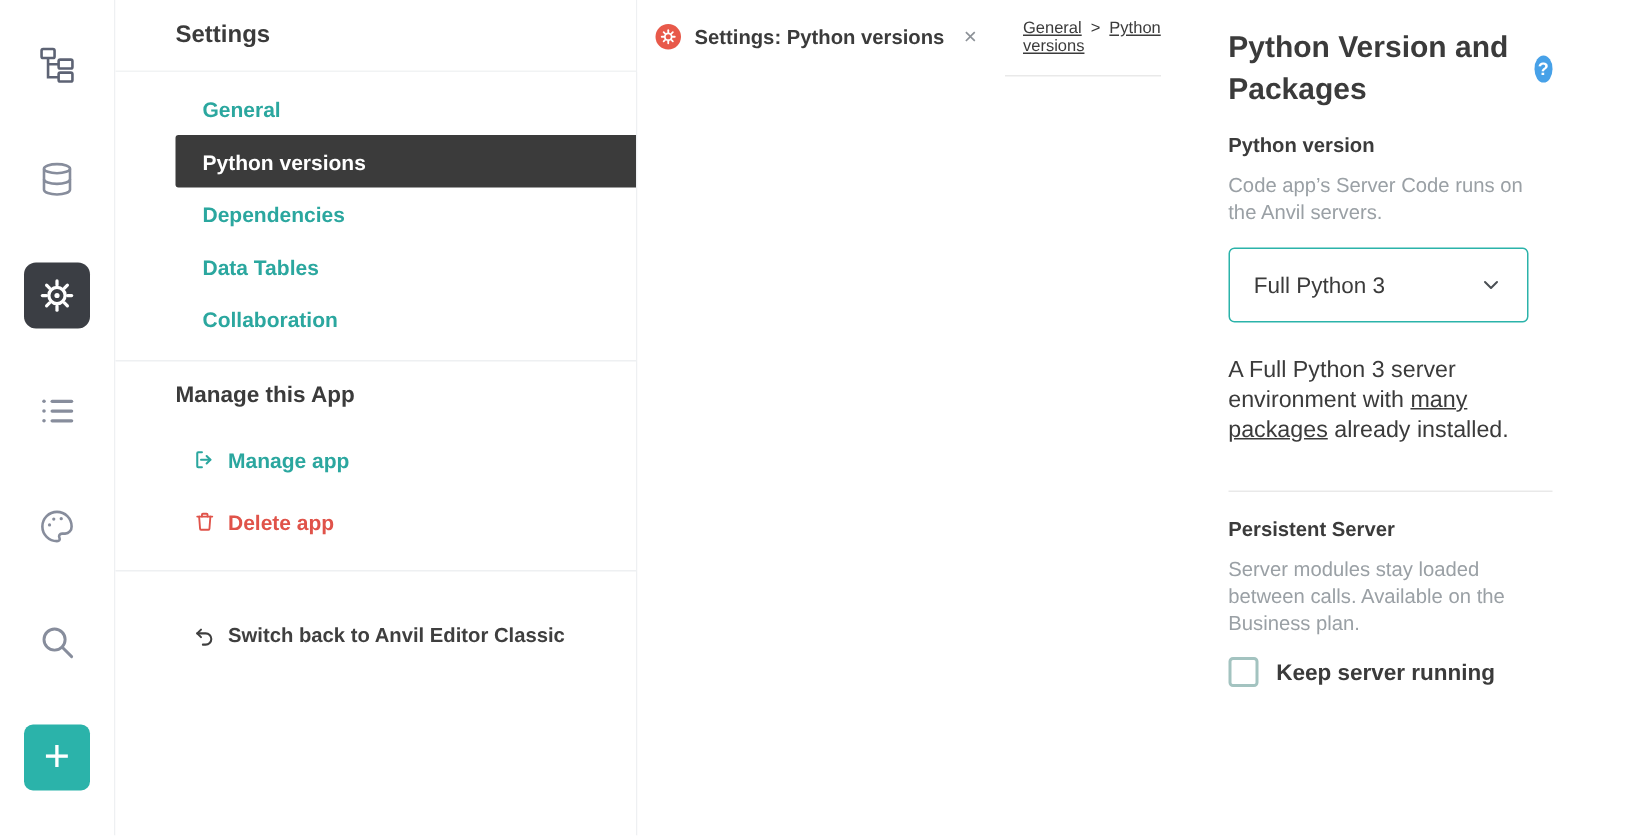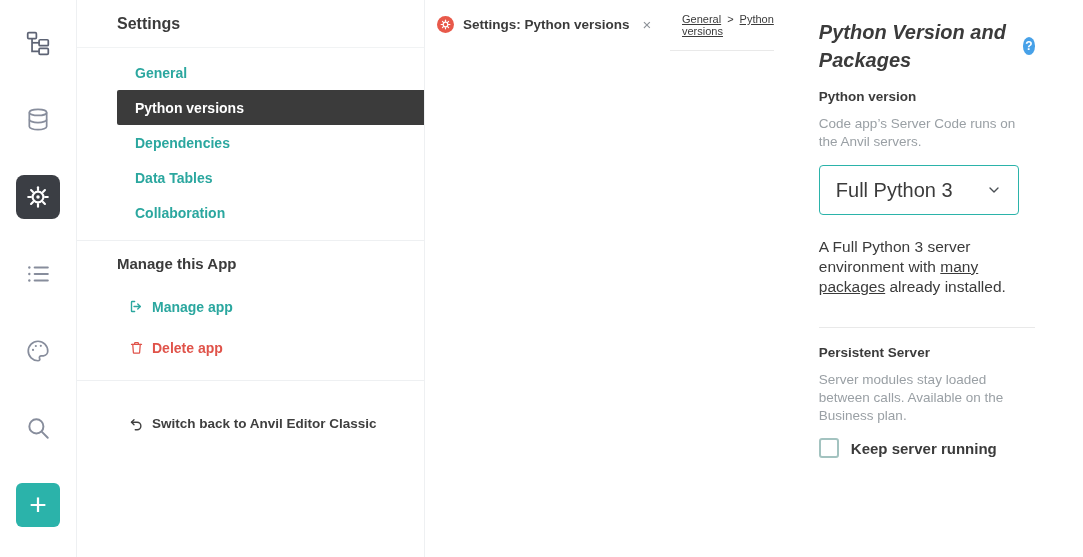--- a/index.html
+++ b/index.html
@@ -40,28 +40,28 @@
   .tab-label { font-size:13.5px; font-weight:700; color:#3b3b3b; white-space:nowrap; }
   .tab-close { margin-left:4px; color:#8d9298; font-size:15px; line-height:1; cursor:pointer; }
 
   .breadcrumb-row { height:51px; flex:0 0 51px; display:flex; align-items:center; padding-left:12px; border-bottom:1px solid #e9e9e9; }
   .breadcrumb { font-size:11px; color:#3b3b3b; }
   .breadcrumb a { color:#3b3b3b; text-decoration:underline; cursor:pointer; }
   .crumb-sep { margin:0 6px; text-decoration:none; }
 
   .content { padding:16px 48px 0 45px; }
   .page-title-row { display:flex; align-items:center; gap:10px; margin-top:2px; }
-  .page-title { font-size:20px; font-weight:700; color:#3b3b3b; line-height:28px;font-style:italic; }
+  .page-title { font-size:20px; font-weight:700; color:#3b3b3b; line-height:28px; }
   .help-icon { width:18px; height:18px; border-radius:50%; background:#47a1e8; color:#fff; font-size:12px; font-weight:700; display:flex; align-items:center; justify-content:center; cursor:pointer; }
 
   .section-label { font-size:13.5px; font-weight:700; color:#3b3b3b; margin-top:14px; line-height:18px; }
   .section-desc { font-size:13.5px; color:#9aa0a5; margin-top:9px; line-height:18px; }
 
   .select-box { margin-top:14px; width:200px; height:50px; border:1px solid #2bb3aa; border-radius:4px; background:#fff; display:flex; align-items:center; justify-content:space-between; padding:0 16px; cursor:pointer; }
-  .select-value { font-size:20px; color:#3b3b3b; }
+  .select-value { font-size:15px; color:#3b3b3b; }
   .select-box svg { width:16px; height:16px; color:#4a4f54; }
 
   .note { margin-top:22px; font-size:15.5px; color:#3b3b3b; line-height:20px; }
   .note a { color:#3b3b3b; text-decoration:underline; cursor:pointer; }
 
   .content-divider { border:none; border-top:1px solid #e9e9e9; margin-top:30px; }
   .section-label.second { margin-top:16px; }
   .checkbox-row { margin-top:13px; display:flex; align-items:center; gap:12px; }
   .checkbox { width:20px; height:20px; border:2px solid #a3c3c0; border-radius:3px; background:#fff; cursor:pointer; flex:0 0 20px; }
   .checkbox-label { font-size:15px; font-weight:700; color:#3b3b3b; cursor:pointer; }

